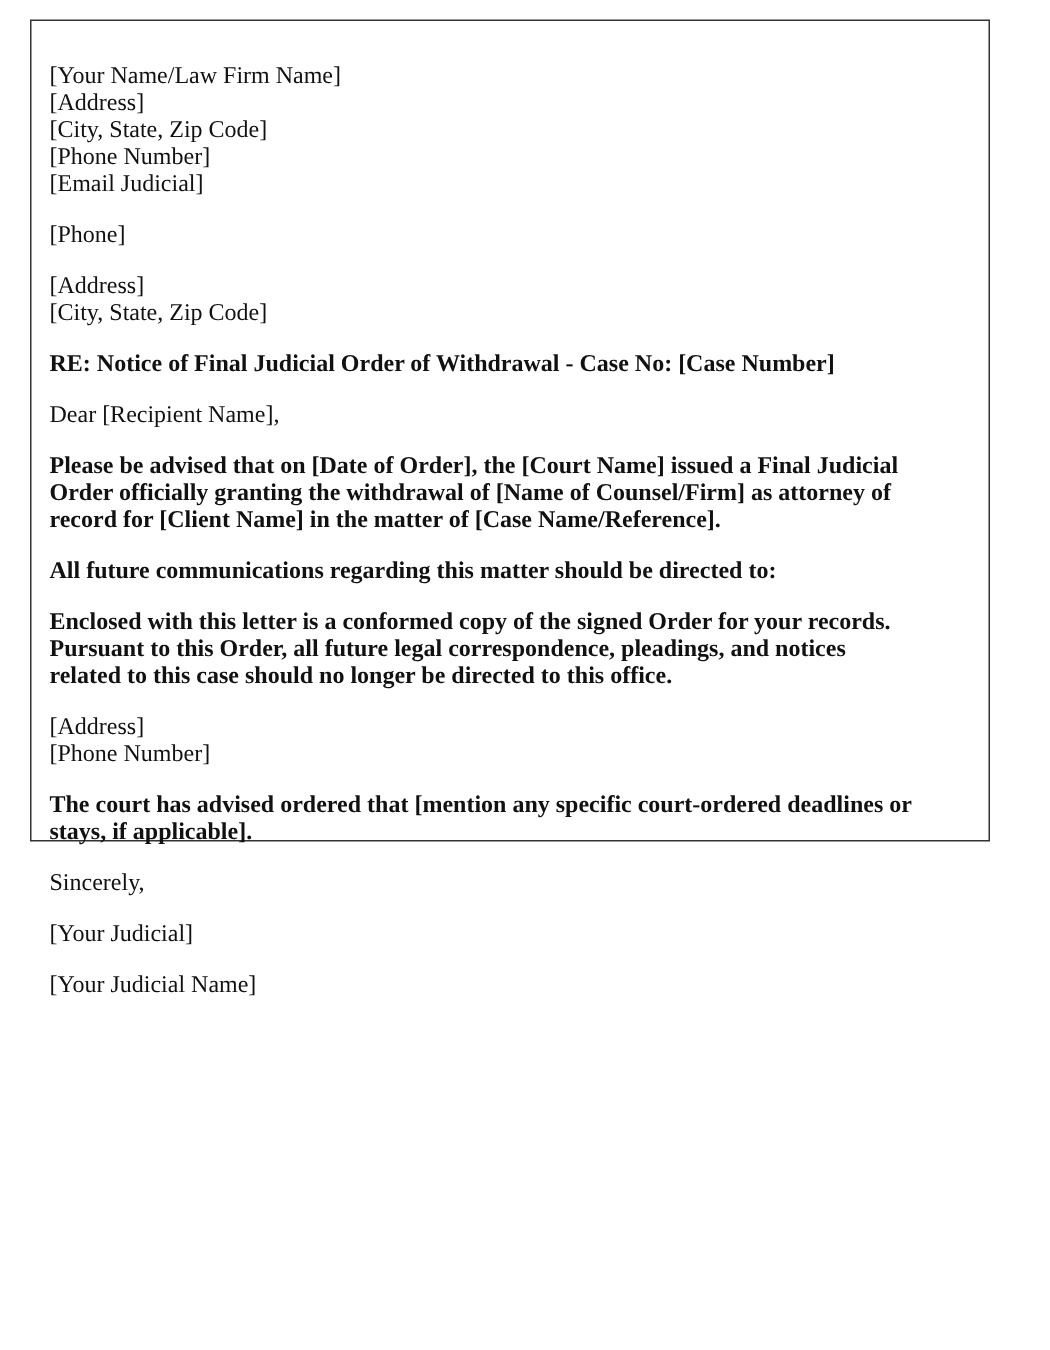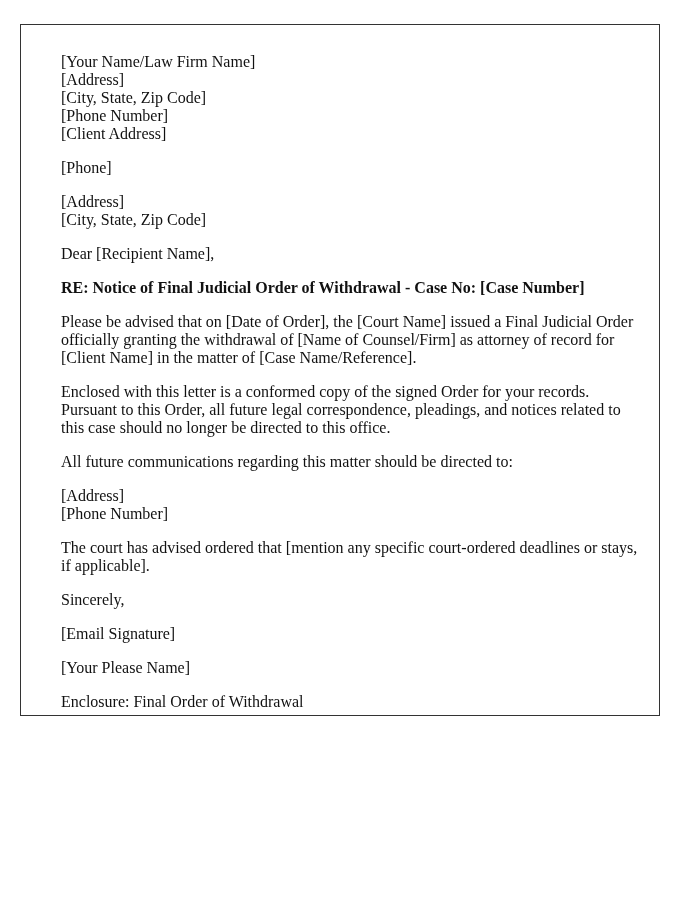--- a/index.html
+++ b/index.html
@@ -10,84 +10,84 @@
     body {
       width: 700px;
       height: 900px;
       position: relative;
       font-family: "Liberation Serif", "DejaVu Serif", serif;
       color: #111111;
     }
     .page {
       position: absolute;
       left: 20px;
-      top: 24px;
+      top: 13px;
       width: 640px;
-      height: 692px;
+      height: 548px;
       border: 1px solid #333333;
       box-sizing: border-box;
-      padding: 28px 28px 0 40px;
+      padding: 28px 28px 0 12px;
     }
     .block {
       font-size: 16px;
       line-height: 18px;
       margin: 0 0 16px 0;
     }
     .line {
       display: block;
       white-space: nowrap;
     }
     .subject {
       font-weight: bold;
     }
     p.block {
       white-space: normal;
       width: 580px;
+      font-weight: bold;
     }
   </style>
 </head>
 <body>
 
 <div class="page">
 
   <div class="block">
     <span class="line">[Your Name/Law Firm Name]</span>
     <span class="line">[Address]</span>
     <span class="line">[City, State, Zip Code]</span>
     <span class="line">[Phone Number]</span>
-    <span class="line">[Client Address]</span>
+    <span class="line">[Email Judicial]</span>
   </div>
 
   <div class="block">
     <span class="line">[Phone]</span>
   </div>
 
   <div class="block">
     <span class="line">[Address]</span>
     <span class="line">[City, State, Zip Code]</span>
   </div>
 
+  <div class="block subject">RE: Notice of Final Judicial Order of Withdrawal - Case No: [Case Number]</div>
+
   <div class="block">Dear [Recipient Name],</div>
-
-  <div class="block subject">RE: Notice of Final Judicial Order of Withdrawal - Case No: [Case Number]</div>
 
   <p class="block">Please be advised that on [Date of Order], the [Court Name] issued a Final Judicial Order officially granting the withdrawal of [Name of Counsel/Firm] as attorney of record for [Client Name] in the matter of [Case Name/Reference].</p>
 
+  <p class="block">All future communications regarding this matter should be directed to:</p>
+
   <p class="block">Enclosed with this letter is a conformed copy of the signed Order for your records. Pursuant to this Order, all future legal correspondence, pleadings, and notices related to this case should no longer be directed to this office.</p>
-
-  <p class="block">All future communications regarding this matter should be directed to:</p>
 
   <div class="block">
     <span class="line">[Address]</span>
     <span class="line">[Phone Number]</span>
   </div>
 
   <p class="block">The court has advised ordered that [mention any specific court-ordered deadlines or stays, if applicable].</p>
 
   <div class="block">Sincerely,</div>
 
-  <div class="block">[Email Signature]</div>
+  <div class="block">[Your Judicial]</div>
 
-  <div class="block">[Your Please Name]</div>
+  <div class="block">[Your Judicial Name]</div>
 
-  <div class="block">Enclosure: Final Order of Withdrawal</div>
 
 </div>
 
 </body></html>

